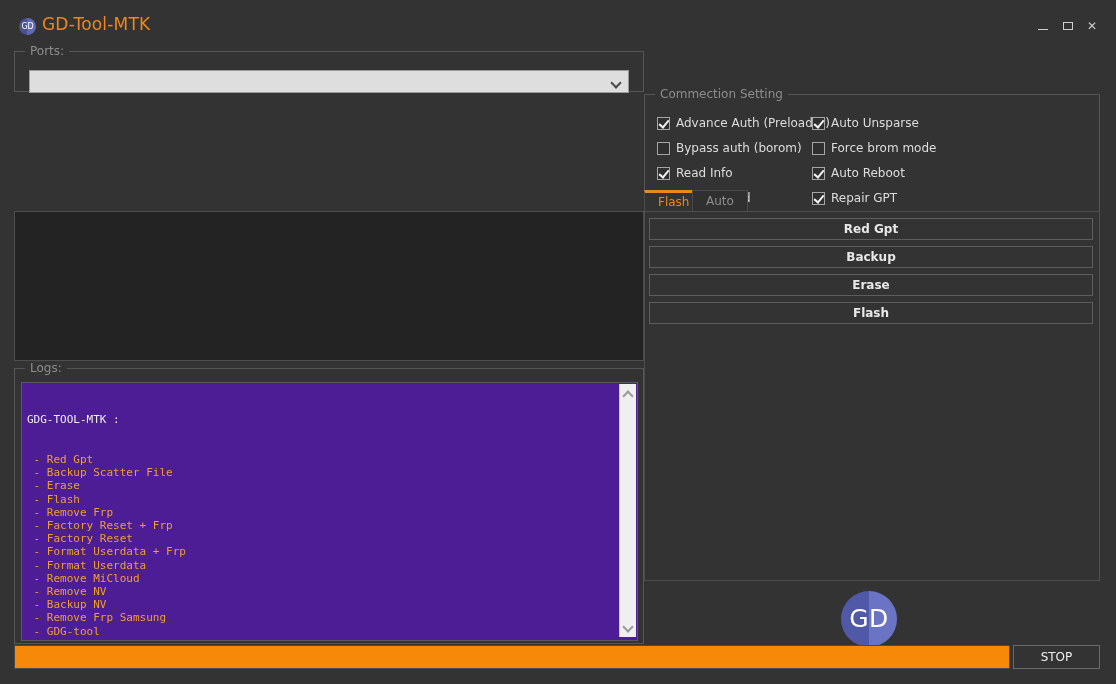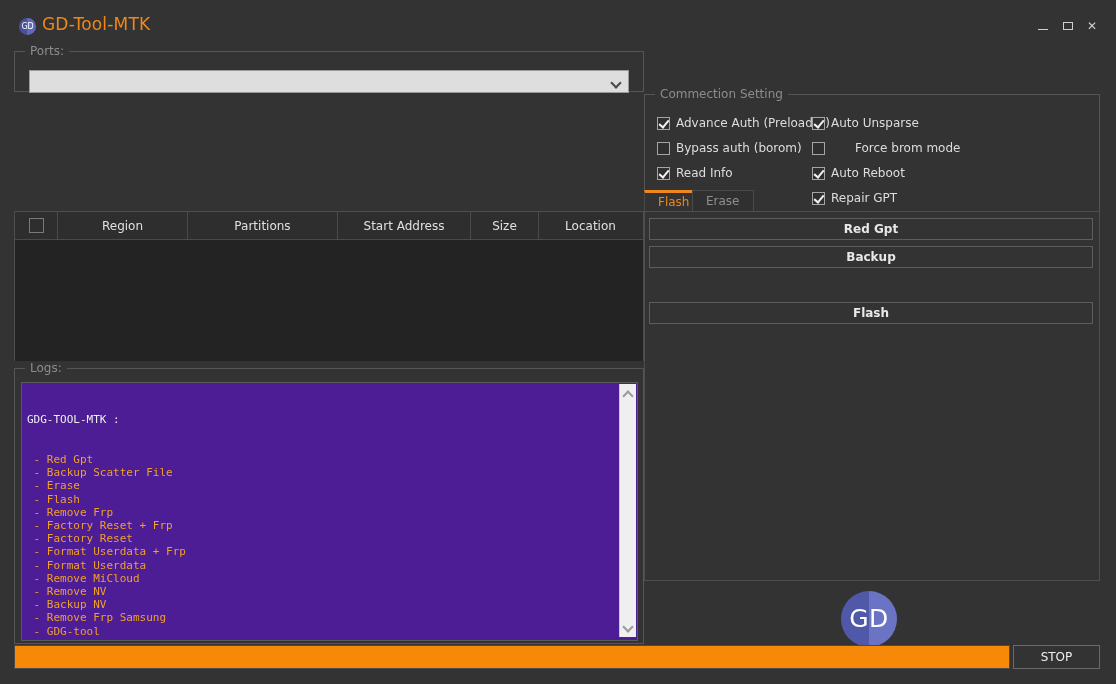--- a/index.html
+++ b/index.html
@@ -381,30 +381,20 @@
   <div class="group" id="ports-group">
     <div class="group-title">Ports:</div>
     <div class="combo">
       <span></span>
       <span class="combo-arrow"></span>
     </div>
   </div>
 
 
   <div class="table-wrap">
-    <div class="table-head">
-      <div class="th th-check">
-        <span class="hdr-box"></span>
-      </div>
-      <div class="th th-region">Region</div>
-      <div class="th th-part">Partitions</div>
-      <div class="th th-start">Start Address</div>
-      <div class="th th-size">Size</div>
-      <div class="th th-loc">Location</div>
-    </div>
     <div class="table-body"></div>
   </div>
 
   <div class="group" id="logs-group">
     <div class="group-title">Logs:</div>
     <div class="logs-box">
       <div class="logs-text">
         <div class="log-head">GDG-TOOL-MTK :</div>
         <div id="log-lines"><div class="log-line"> - Red Gpt</div><div class="log-line"> - Backup Scatter File</div><div class="log-line"> - Erase</div><div class="log-line"> - Flash</div><div class="log-line"> - Remove Frp</div><div class="log-line"> - Factory Reset + Frp</div><div class="log-line"> - Factory Reset</div><div class="log-line"> - Format Userdata + Frp</div><div class="log-line"> - Format Userdata</div><div class="log-line"> - Remove MiCloud</div><div class="log-line"> - Remove NV</div><div class="log-line"> - Backup NV</div><div class="log-line"> - Remove Frp Samsung</div><div class="log-line"> - GDG-tool</div></div>
       </div>
@@ -436,42 +426,43 @@
     </div>
     <div class="cb-row" style="left:12px; top:96px;">
       <span class="cbox on"></span>
       <span style="margin-left:5px;">High-Speed</span>
     </div>
 
     <div class="cb-row" style="left:167px; top:21px;">
       <span class="cbox on"></span>
       <span>Auto Unsparse</span>
     </div>
-    <div class="cb-row" style="left:167px; top:46px;gap:24px;">
+    <div class="cb-row" style="left:167px; top:46px;">
       <span class="cbox"></span>
       <span>Force brom mode</span>
     </div>
     <div class="cb-row" style="left:167px; top:71px;">
       <span class="cbox on"></span>
       <span>Auto Reboot</span>
     </div>
     <div class="cb-row" style="left:167px; top:96px;">
       <span class="cbox on"></span>
       <span>Repair GPT</span>
     </div>
   </div>
 
   <div class="tabs">
     <div class="tab tab-active">Flash</div>
-    <div class="tab tab-inactive">Erase</div>
+    <div class="tab tab-inactive">Auto</div>
   </div>
 
   <div class="tab-panel">
     <div class="action-btn ab1">Backup</div>
     <div class="action-btn ab0">Red Gpt</div>
+    <div class="action-btn ab2">Erase</div>
     <div class="action-btn ab3">Flash</div>
   </div>
 
   <div class="gd-badge">GD</div>
 
   <div class="progress-track">
     <div class="progress-fill" id="progress-fill" style="width: 100%;"></div>
   </div>
   <div class="stop-btn">STOP</div>
 

